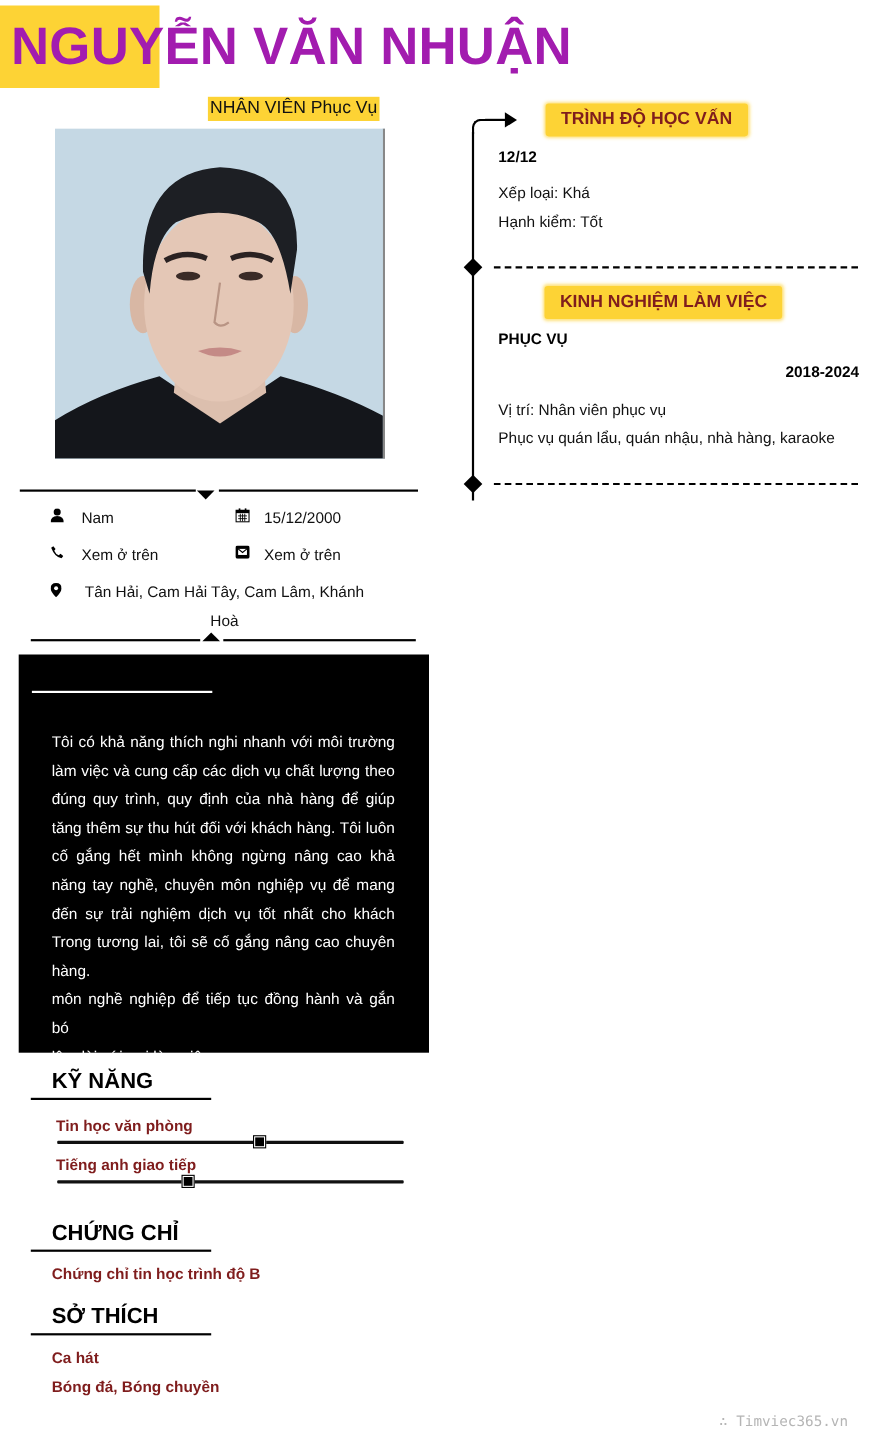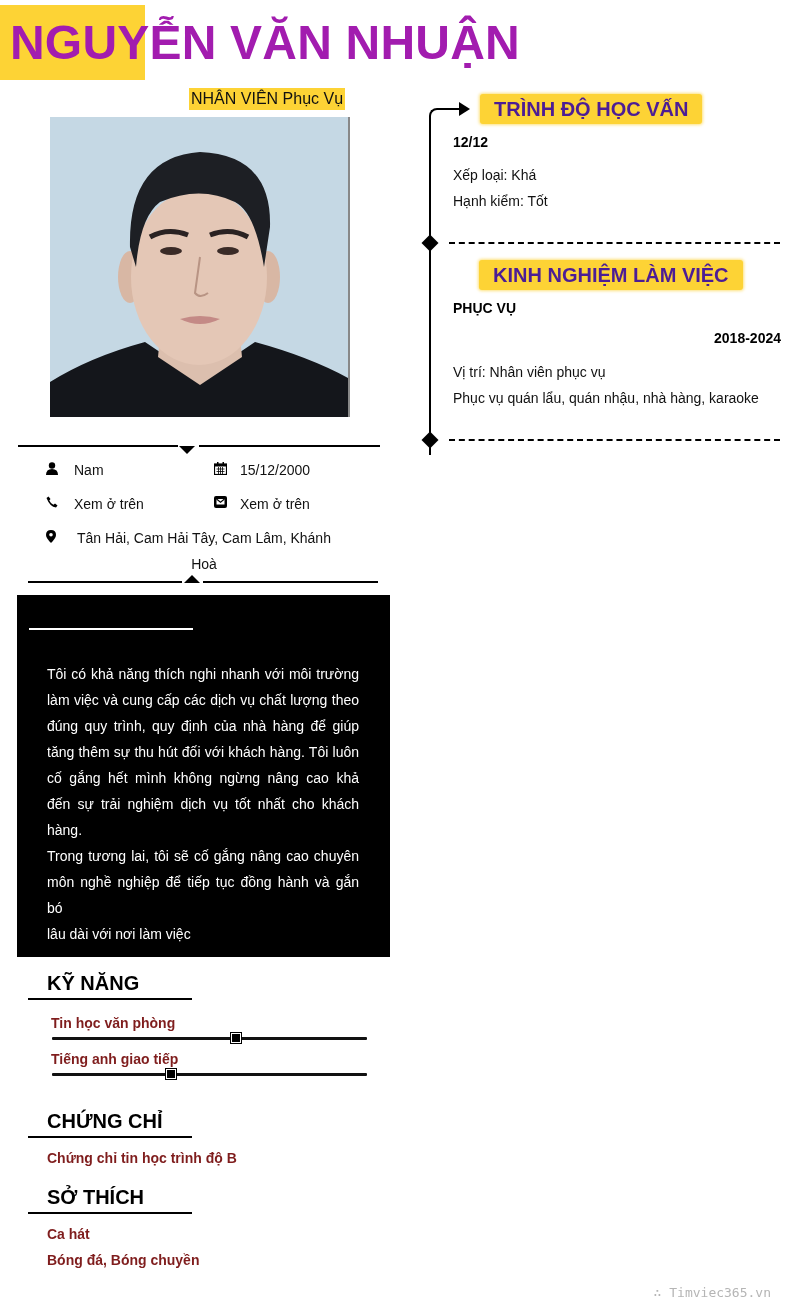--- a/index.html
+++ b/index.html
@@ -42,21 +42,21 @@
 
   
   .timeline-v { left: 429px; top: 120px; width: 2px; height: 335px; background: #000; }
   .timeline-corner { left: 429px; top: 108px; width: 14px; height: 14px; border-left: 2px solid #000; border-top: 2px solid #000; border-top-left-radius: 8px; }
   .timeline-h { left: 441px; top: 108px; width: 20px; height: 2px; background: #000; }
   .arrow-right { left: 459px; top: 102px; width: 0; height: 0; border-top: 7px solid transparent; border-bottom: 7px solid transparent; border-left: 11px solid #000; }
   .diamond { width: 12px; height: 12px; background: #000; transform: rotate(45deg); }
   .dashed { height: 0; border-top: 2px dashed #000; }
 
   .brush { background: #fdd335; border-radius: 3px; padding: 0 14px; box-shadow: 0 0 3px 1px rgba(253,211,53,0.65); }
-  .r-title { font-size: 20px; font-weight: bold; color: #4c1d95; line-height: 30px; white-space: nowrap; }
+  .r-title { font-size: 16px; font-weight: bold; color: #7f1d1d; line-height: 30px; white-space: nowrap; margin-left: 16px; }
   .r-bold { font-size: 14px; font-weight: bold; color: #000; }
   .r-text { font-size: 14px; color: #111; }
 
   .watermark { right: 40px; top: 1285px; font-family: "DejaVu Sans Mono", monospace; font-size: 13px; color: #b5b5b5; white-space: nowrap; }
 </style>
 </head>
 <body>
 
 <div class="abs name-bg"></div>
 <div class="abs name">NGUYỄN VĂN NHUẬN</div>
@@ -144,23 +144,24 @@
 <div class="abs info-line" style="left:203px; top:581px; width:175px;"></div>
 
 <div class="abs objective">
   <div class="abs obj-underline"></div>
   <div class="abs obj-text">
     <p style="text-align:justify; text-align-last:justify;">Tôi có khả năng thích nghi nhanh với môi trường</p>
     <p style="text-align:justify; text-align-last:justify;">làm việc và cung cấp các dịch vụ chất lượng theo</p>
     <p style="text-align:justify; text-align-last:justify;">đúng quy trình, quy định của nhà hàng để giúp</p>
     <p style="text-align:justify; text-align-last:justify;">tăng thêm sự thu hút đối với khách hàng. Tôi luôn</p>
     <p style="text-align:justify; text-align-last:justify;">cố gắng hết mình không ngừng nâng cao khả</p>
+    <p style="text-align:justify; text-align-last:justify;">năng tay nghề, chuyên môn nghiệp vụ để mang</p>
     <p style="text-align:justify; text-align-last:justify;">đến sự trải nghiệm dịch vụ tốt nhất cho khách</p>
+    <p style="text-align:justify; text-align-last:justify;">Trong tương lai, tôi sẽ cố gắng nâng cao chuyên</p>
     <p>hàng.</p>
-    <p style="text-align:justify; text-align-last:justify;">Trong tương lai, tôi sẽ cố gắng nâng cao chuyên</p>
     <p style="text-align:justify; text-align-last:justify;">môn nghề nghiệp để tiếp tục đồng hành và gắn bó</p>
     <p>lâu dài với nơi làm việc</p>
   </div>
 </div>
 
 <div class="abs sec-title" style="left:47px; top:972px;">KỸ NĂNG</div>
 <div class="abs sec-underline" style="left:28px; top:998px;"></div>
 
 <div class="abs body-text" style="left:51px; top:1010px; font-size:14px;">Tin học văn phòng</div>
 <div class="abs skill-track" style="left:52px; top:1037px; width:315px;"></div>

